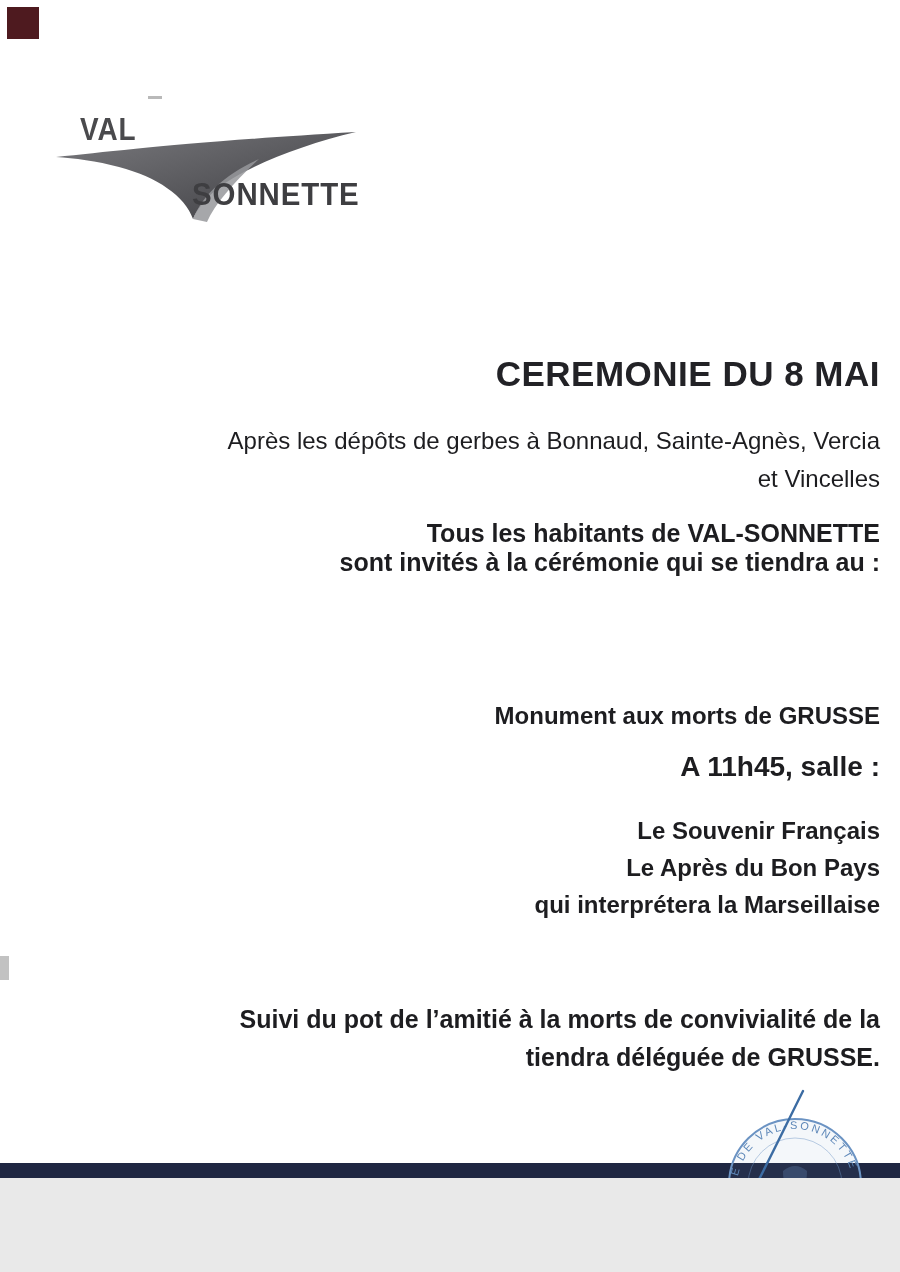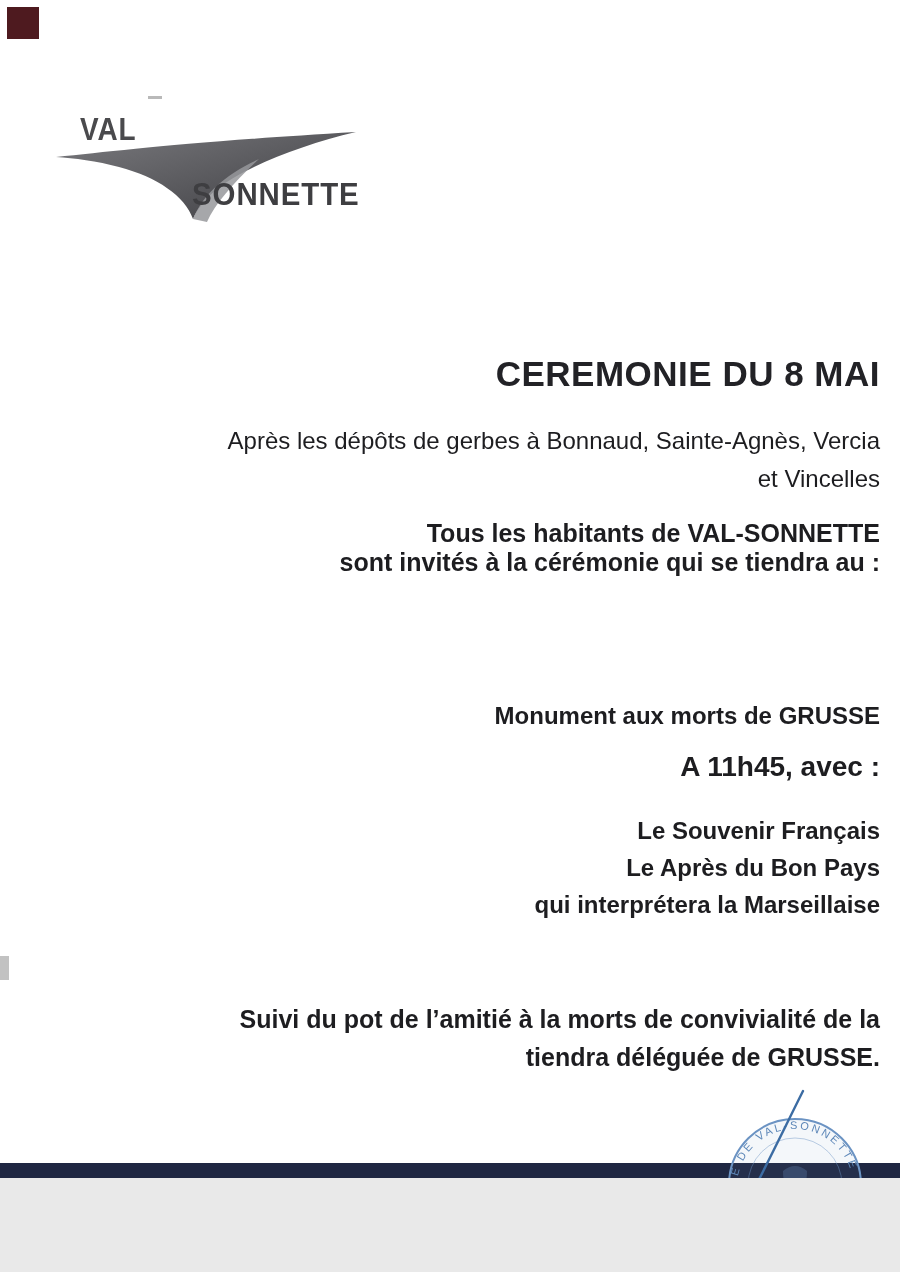--- a/index.html
+++ b/index.html
@@ -75,21 +75,21 @@
 
   <div class="line title">CEREMONIE DU 8 MAI</div>
 
   <div class="line intro-1">Après les dépôts de gerbes à Bonnaud, Sainte-Agnès, Vercia</div>
   <div class="line intro-2">et Vincelles</div>
 
   <div class="line invite-1">Tous les habitants de VAL-SONNETTE</div>
   <div class="line invite-2">sont invités à la cérémonie qui se tiendra au :</div>
 
   <div class="line location">Monument aux morts de GRUSSE</div>
-  <div class="line time">A 11h45, avec :</div>
+  <div class="line time">A 11h45, salle :</div>
 
   <div class="line participants">
     <div>Le Souvenir Français</div>
     <div>Le Après du Bon Pays</div>
     <div>qui interprétera la Marseillaise</div>
   </div>
 
   <div class="line closing">
     <div>Suivi du pot de l’amitié à la morts de convivialité de la</div>
     <div>tiendra déléguée de GRUSSE.</div>

